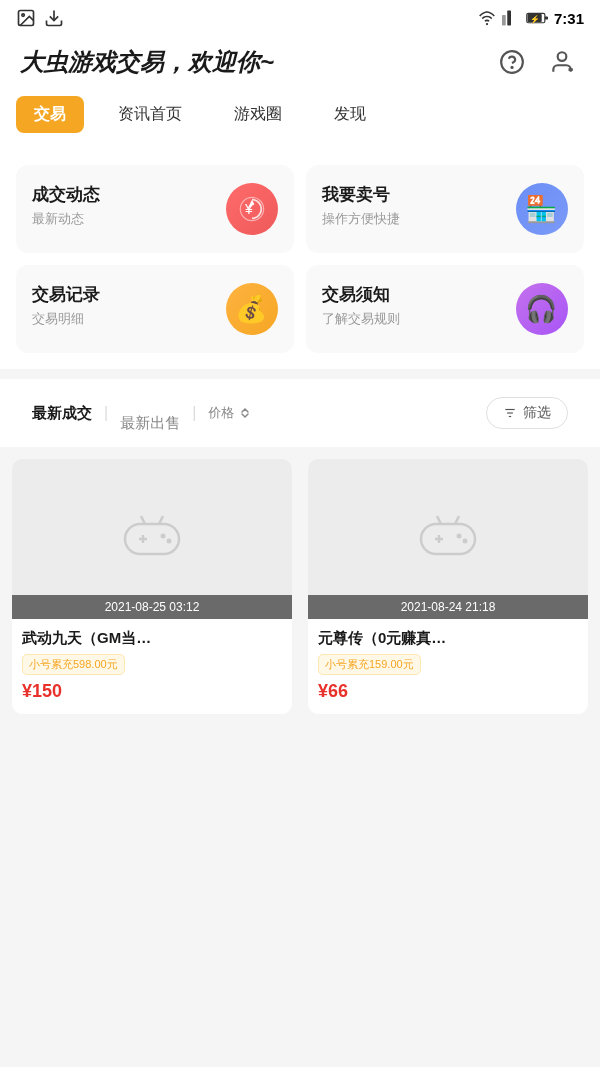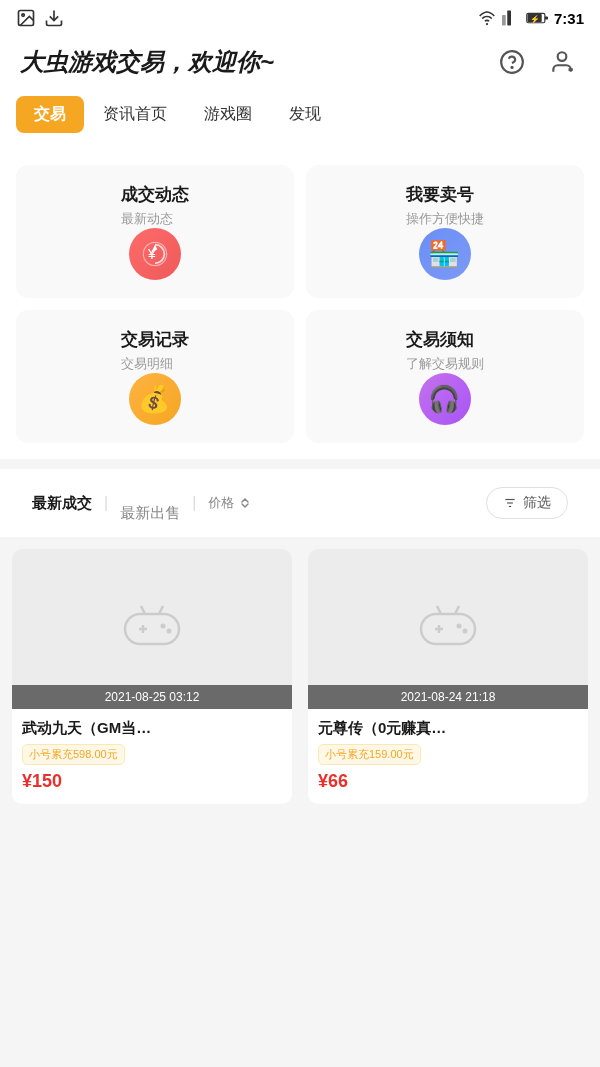--- a/index.html
+++ b/index.html
@@ -59,21 +59,21 @@
       justify-content: center;
       cursor: pointer;
     }
 
     
     .tab-bar {
       display: flex;
       align-items: center;
       padding: 0 16px 16px;
       background: #fff;
-      gap: 1px;
+      gap: 16px;
     }
     .tab-item {
       padding: 8px 18px;
       font-size: 16px;
       font-weight: 500;
       color: #333;
       cursor: pointer;
       border-radius: 8px;
     }
     .tab-item.active {
@@ -91,23 +91,21 @@
       display: grid;
       grid-template-columns: 1fr 1fr;
       gap: 12px;
     }
     .card {
       background: #f9f9f9;
       border-radius: 12px;
       padding: 18px 16px;
       display: flex;
       justify-content: space-between;
-      align-items: center;
-      cursor: pointer;
-      flex-direction: column;
+      cursor: pointer;
     }
     .card-text .card-title {
       font-size: 17px;
       font-weight: 600;
       color: #1a1a1a;
       margin-bottom: 4px;
     }
     .card-text .card-subtitle {
       font-size: 13px;
       color: #999;

